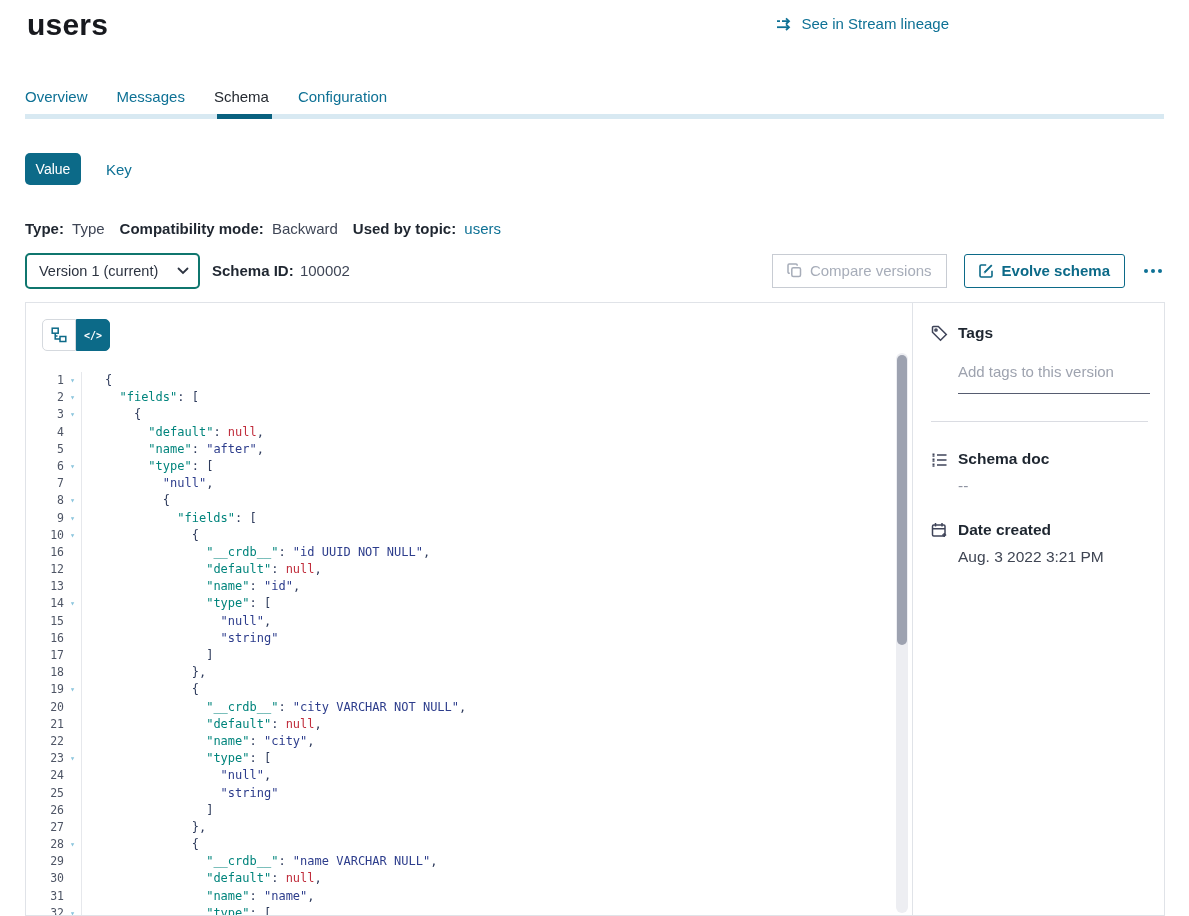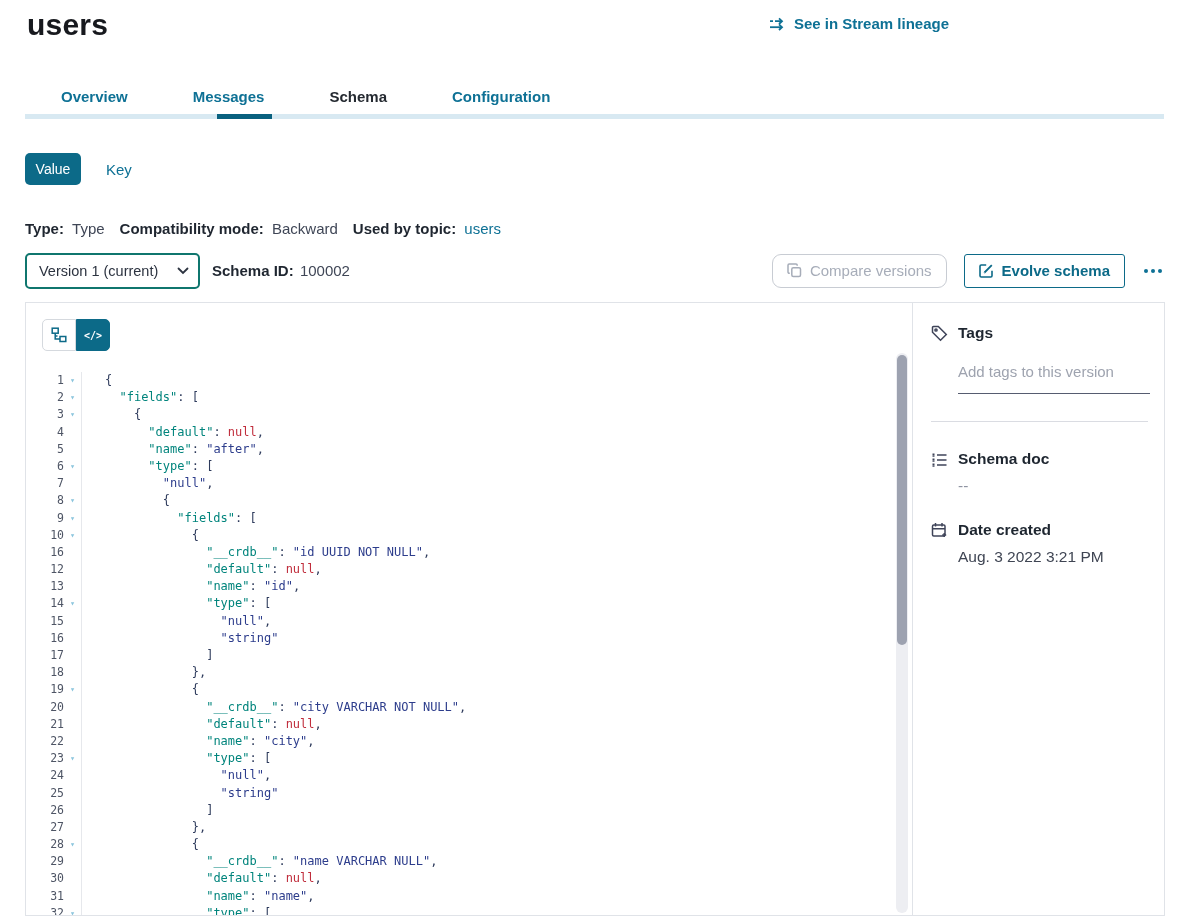--- a/index.html
+++ b/index.html
@@ -4,26 +4,26 @@
 <style>
   * { margin:0; padding:0; box-sizing:border-box; }
   html,body { background:#fff; }
   body { font-family:"Liberation Sans", sans-serif; width:1189px; height:916px; overflow:hidden; }
   .page { position:relative; width:974px; height:916px; background:#fff;
           --accent:#0C6A88; --link:#0E7195; --dark:#1F2630; --val:#3F4656; }
 
   
   .page-title { position:absolute; top:8px; left:27px; font-size:30px; font-weight:700; color:#17191E; letter-spacing:.2px; }
   .lineage-link { position:absolute; top:15px; right:25px; display:flex; align-items:center; gap:8px;
-                  color:var(--link); font-size:15px; font-weight:700; cursor:pointer; text-decoration:none; }
+                  color:var(--link); font-size:15px; font-weight:400; cursor:pointer; text-decoration:none; }
   .lineage-link svg { display:block; }
 
   
   .tabs { position:absolute; top:88px; left:25px; display:flex; gap:29px; font-size:15px; }
-  .tab { color:var(--link); cursor:pointer; font-weight:700;margin-left:36px; }
+  .tab { color:var(--link); cursor:pointer; font-weight:400; }
   .tab.active { color:#252A31; }
   .tabs-underline { position:absolute; top:114px; left:25px; width:1139px; height:5px; background:#D8E9F2; }
   .tabs-underline .seg { position:absolute; left:192px; top:0; width:55px; height:5px; background:#09617F; }
 
   
   .vk-row { position:absolute; top:153px; left:25px; display:flex; align-items:center; }
   .btn-value { width:56px; height:32px; border:none; border-radius:5px; background:var(--accent);
                color:#fff; font-size:14px; font-family:inherit; cursor:pointer; }
   .btn-key { margin-left:25px; background:none; border:none; color:var(--link); font-size:15px; font-family:inherit; cursor:pointer; }
 
@@ -39,21 +39,21 @@
   .select-wrap { position:relative; width:175px; height:36px; }
   .select-wrap select { width:100%; height:100%; appearance:none; -webkit-appearance:none;
         border:2px solid #0f766e; border-radius:5px; background:#fff; font-family:inherit;
         font-size:14.5px; color:#2C3340; padding:0 12px 0 12px; cursor:pointer; }
   .select-wrap .chev { position:absolute; right:11px; top:14px; pointer-events:none; }
   .schema-id { margin-left:12px; font-size:15px; }
   .schema-id .lbl { font-weight:700; color:var(--dark); }
   .schema-id .v { color:var(--val); margin-left:2px; }
   .actions { margin-left:auto; display:flex; align-items:center; gap:17px; }
   .btn-compare { display:flex; align-items:center; gap:8px; height:34px; padding:0 14px; background:#fff;
-                 border:1px solid #C8CCD3; border-radius:9px; color:#A7ADB9; font-size:15px; font-family:inherit; }
+                 border:1px solid #C8CCD3; border-radius:0; color:#A7ADB9; font-size:15px; font-family:inherit; }
   .btn-evolve { display:flex; align-items:center; gap:8px; height:34px; padding:0 14px; background:#fff;
                 border:1px solid var(--accent); border-radius:3px; color:var(--accent); font-size:15px;
                 font-weight:600; font-family:inherit; cursor:pointer; }
   .more-dots { display:flex; gap:3px; cursor:pointer; padding:4px 2px; }
   .more-dots i { width:4px; height:4px; border-radius:50%; background:var(--link); }
 
   
   .panel { position:absolute; top:302px; left:25px; width:1140px; height:614px;
            border:1px solid #E0E3E8; display:flex; background:#fff; }
   .editor { position:relative; width:890px; border-right:1px solid #E0E3E8; overflow:hidden; }

